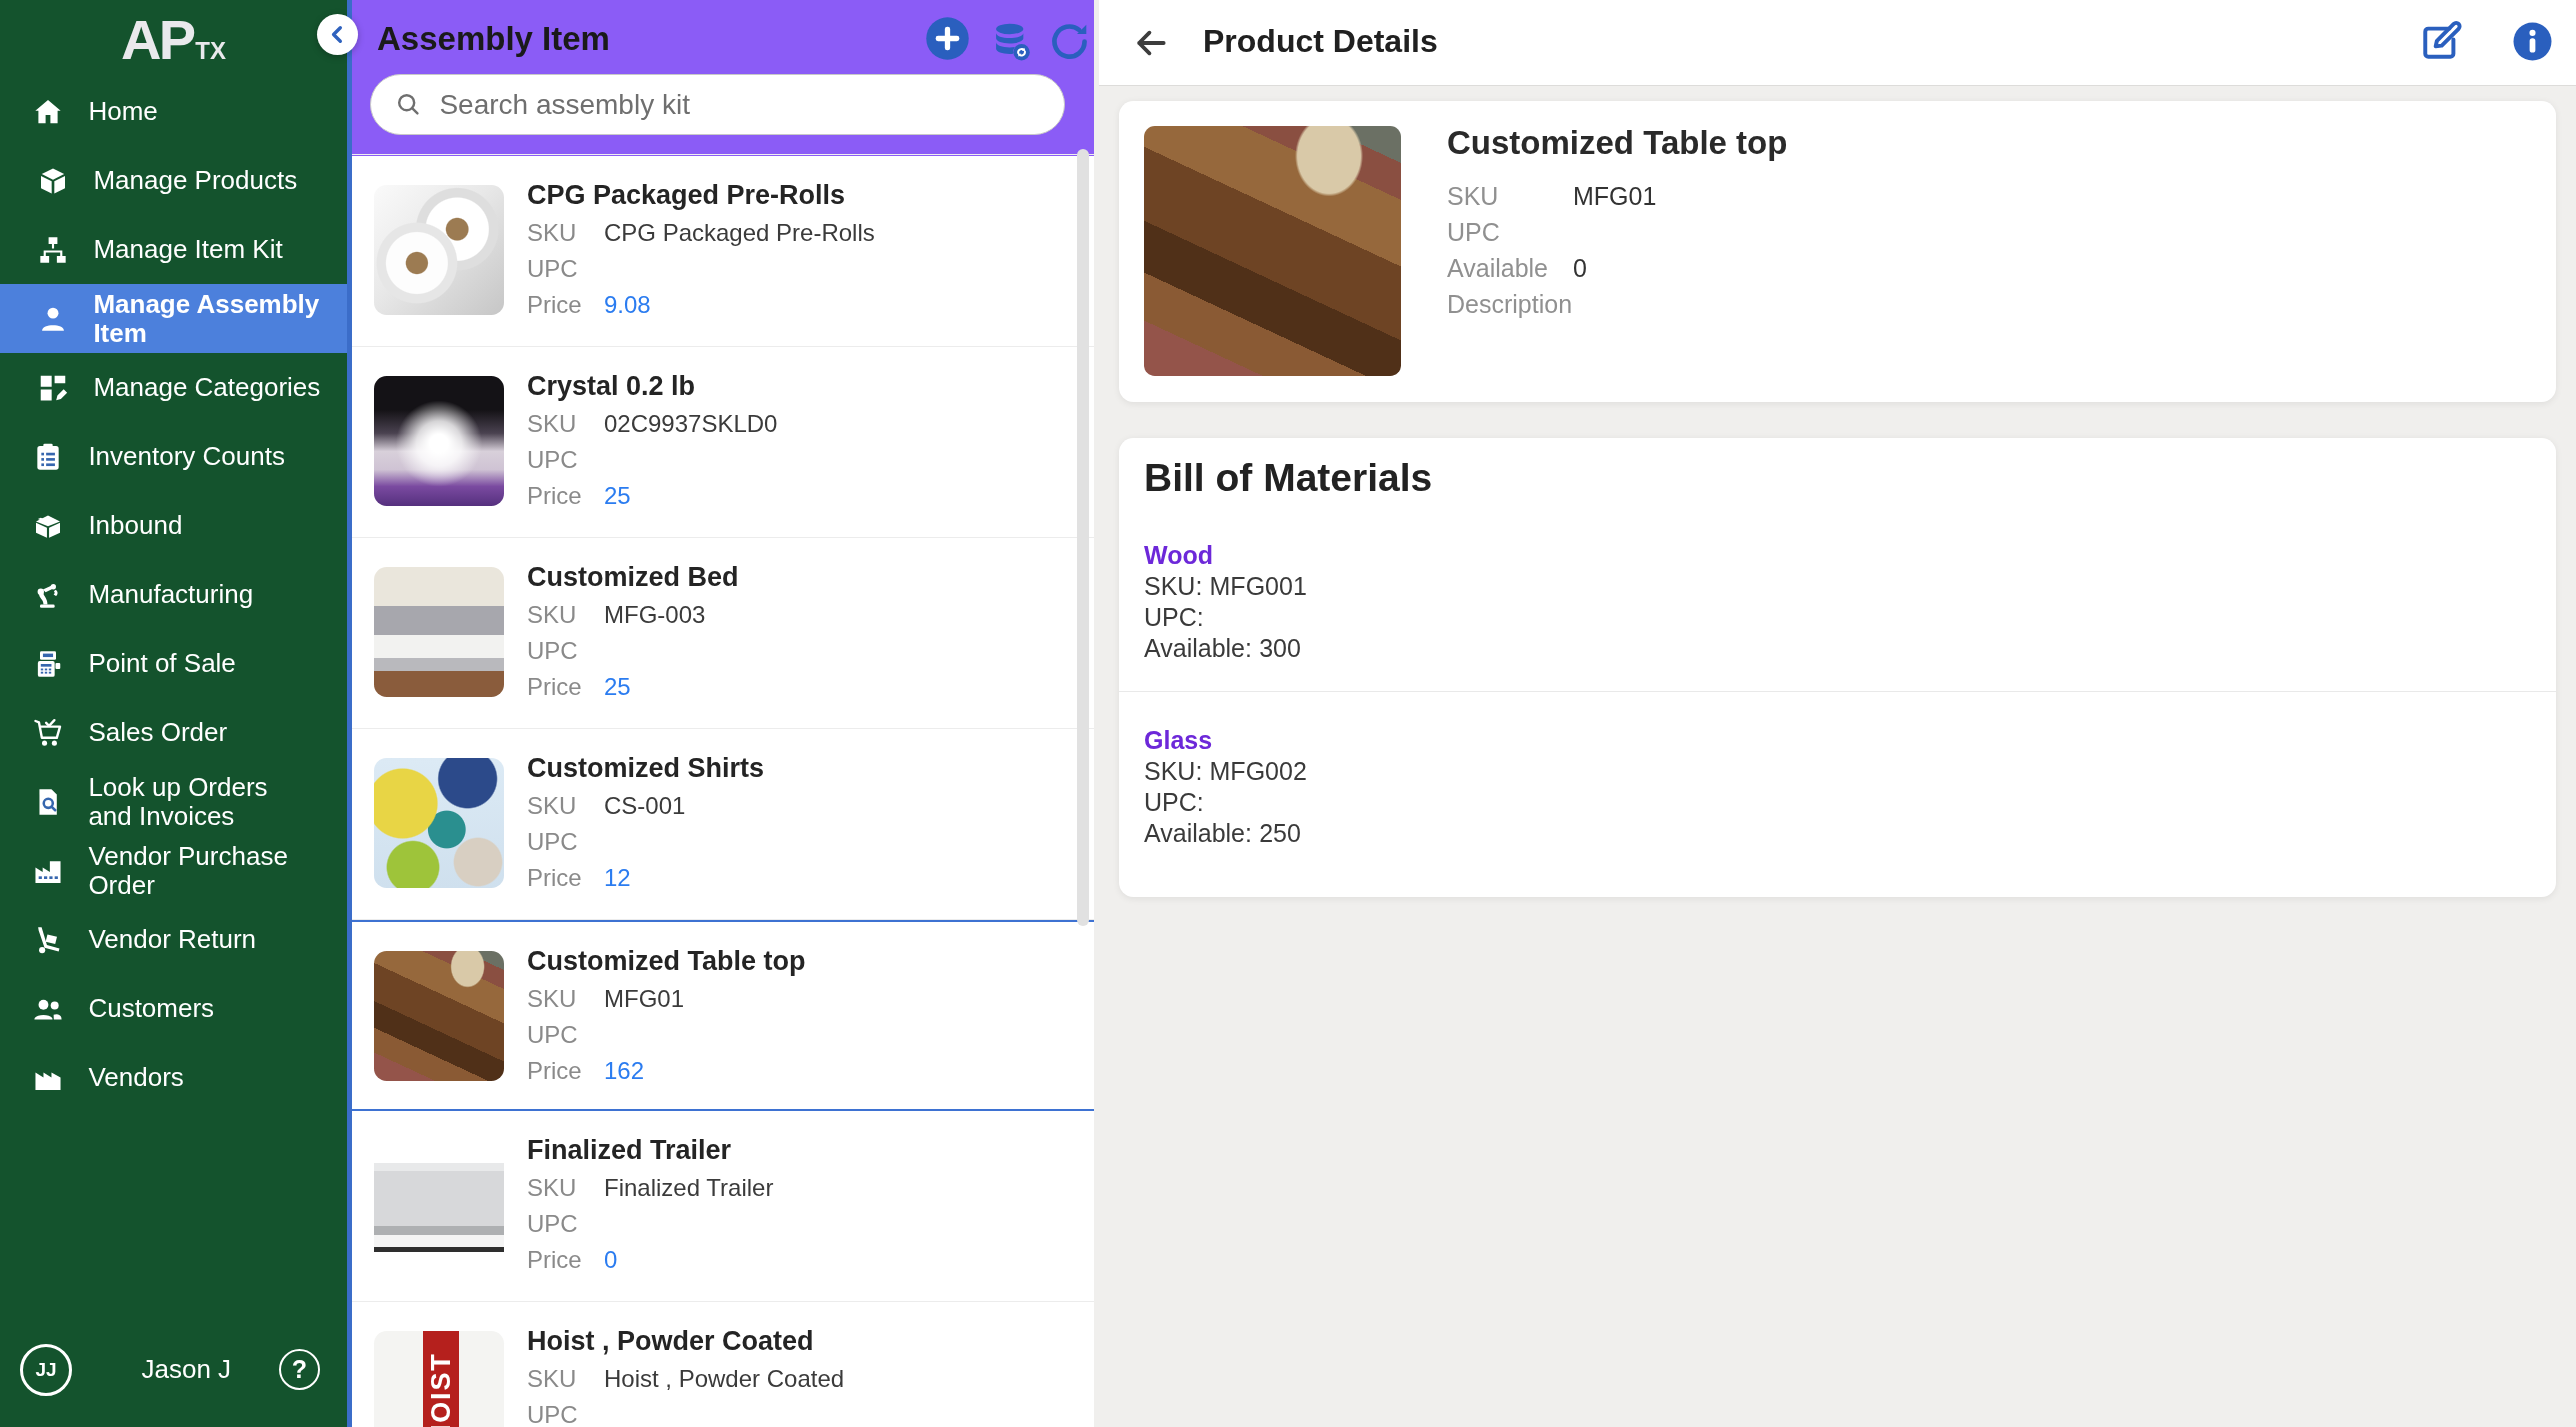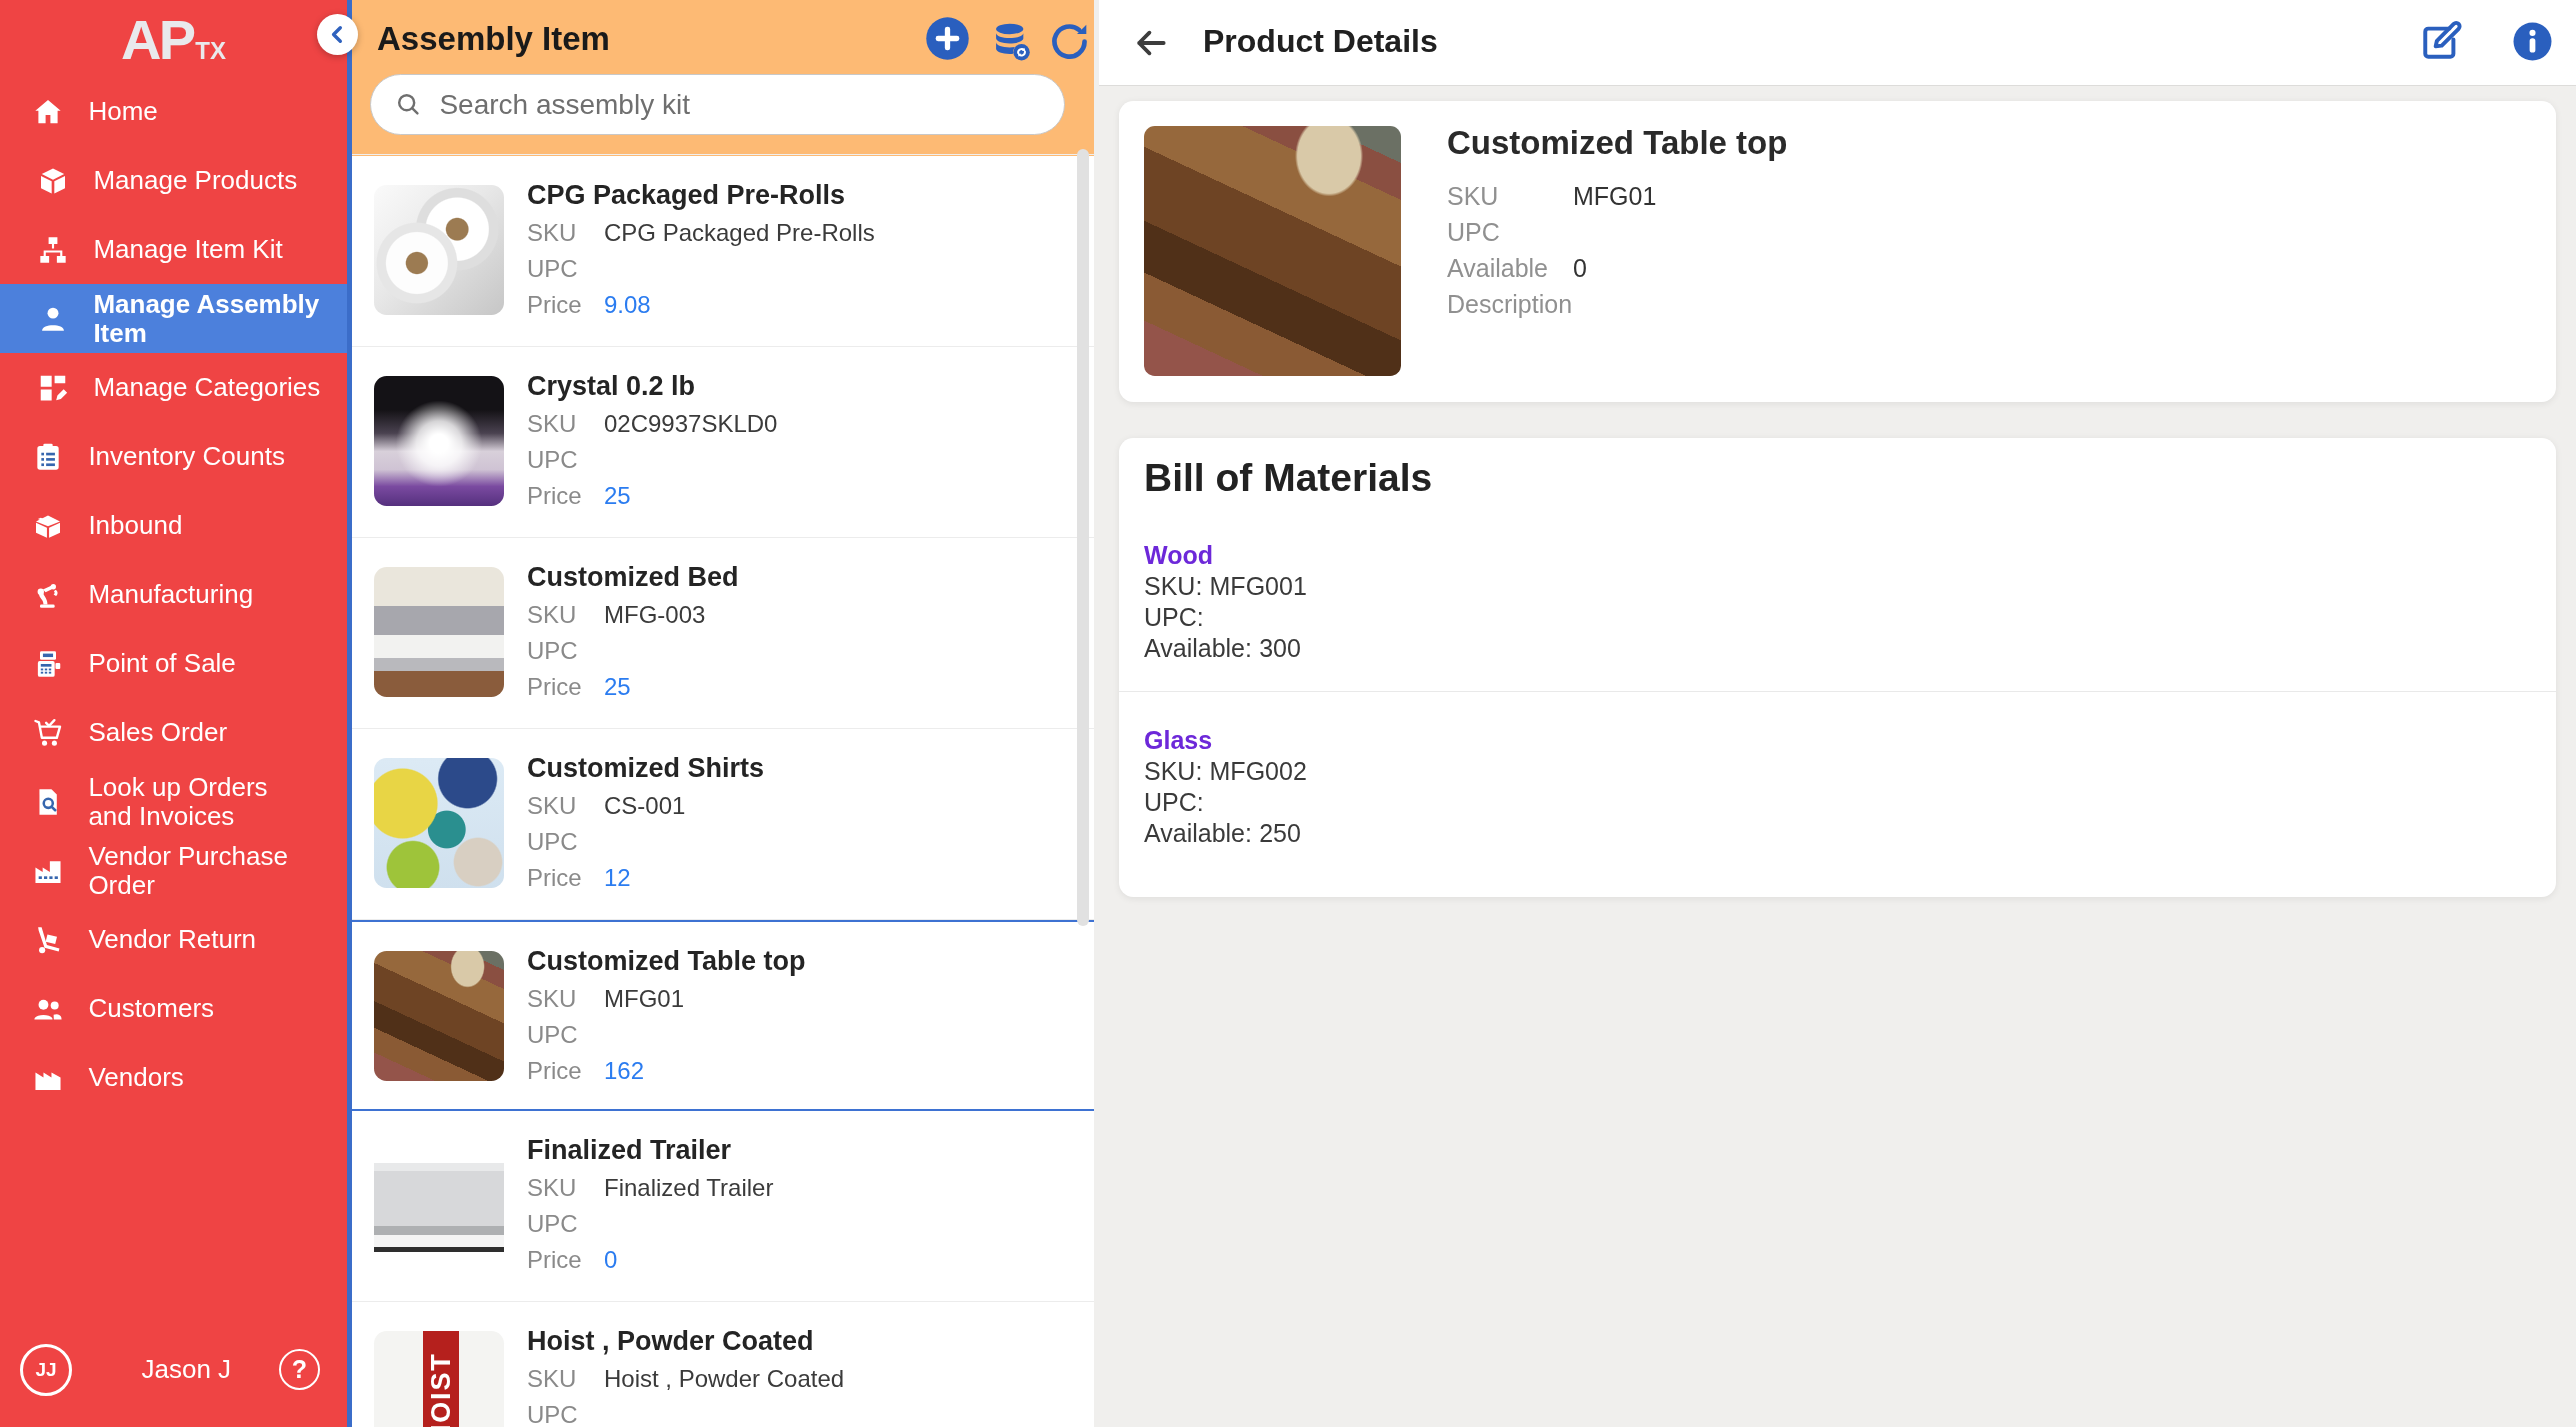--- a/index.html
+++ b/index.html
@@ -1,42 +1,42 @@
 <!DOCTYPE html>
 <html style="font-size:14.4px"><head>
 <meta charset="utf-8">
 <style>
   * { box-sizing: border-box; margin: 0; padding: 0; }
   html,body { background:#fff; }
   body { font-family: "Liberation Sans", sans-serif; }
   #app { position:relative; width:2576px; height:1428px; overflow:hidden; background:#F0EFED; }
 
   
-  #sidebar { position:absolute; left:0; top:0; width:347px; height:1428px; background:#ef4444; color:#fff; }
+  #sidebar { position:absolute; left:0; top:0; width:347px; height:1428px; background:#14532d; color:#fff; }
   .logo-wrap { height:79px; display:flex; align-items:center; justify-content:center; }
   .logo-main { font-size:56px; font-weight:700; letter-spacing:-2.7px; color:#E9E9EC; }
   .logo-sub { font-size:24px; font-weight:700; color:#E9E9EC; margin-left:1.8px; margin-top:23.4px; letter-spacing:0; }
   #collapse-btn { position:absolute; left:317px; top:14.4px; width:41px; height:41px; border-radius:50%;
     background:#fff; box-shadow:0 1.8px 7.2px rgba(0,0,0,.25); display:flex; align-items:center; justify-content:center; z-index:20; }
   .nav { position:absolute; top:77px; left:0; right:0; }
   .nav-item { height:69px; display:flex; align-items:center; cursor:pointer; }
   .nav-item.lvl1 { padding-left:31px; }
   .nav-item.lvl2 { padding-left:36px; }
   .nicon { width:34px; height:34px; flex:0 0 34px; display:flex; align-items:center; justify-content:center; }
   .nicon svg { width:32px; height:32px; }
   .nlabel { margin-left:23.4px; font-size:26px; line-height:29px; max-width:227px; }
   .nav-item.active { background:#4C80DC; }
   .nav-item.active .nlabel { font-weight:700; }
   .user-row { position:absolute; left:0; right:0; bottom:0; height:104px; display:flex; align-items:center; padding:0 27px 12.6px 20px;text-align:center; }
   .avatar { width:52px; height:52px; border:3.2px solid #fff; border-radius:50%; display:flex; align-items:center; justify-content:center; font-size:19px; font-weight:700; }
   .user-name { margin-left:21.6px; font-size:26px; flex:1; }
   .help-btn { width:41px; height:41px; border:2.7px solid #fff; border-radius:50%; display:flex; align-items:center; justify-content:center; font-size:25px; font-weight:700; }
 
   
-  #list-panel { position:absolute; left:347px; top:0; width:747px; height:1428px; background:#fdba74; border-left:5.4px solid #3B6DC9; }
+  #list-panel { position:absolute; left:347px; top:0; width:747px; height:1428px; background:#8b5cf6; border-left:5.4px solid #3B6DC9; }
   .lp-header { position:relative; height:155px; border-bottom:0.9px solid #EFEFEF; }
   .lp-title { position:absolute; left:25px; top:20px; font-size:33px; font-weight:700; color:#1A1A1A; }
   .hicon { position:absolute; top:14.4px; width:49px; height:49px; display:flex; align-items:center; justify-content:center; cursor:pointer; }
   #add-btn { left:571px; }
   #db-btn { left:635px; top:17px; }
   #refresh-btn { left:693px; top:17px; }
   .searchbox { position:absolute; left:18px; top:74px; width:1058px; height:61px; max-width:695px; border:1.8px solid #C8C8C8; border-radius:31px; display:flex; align-items:center; padding-left:23.4px; background:#fff; }
   .searchbox input { border:none; outline:none; font-size:28px; color:#333; margin-left:16px; width:576px; font-family:"Liberation Sans",sans-serif; }
   .searchbox input::placeholder { color:#6F6F6F; opacity:1; }
   .list-body { position:absolute; top:156px; left:0; right:0; bottom:0; overflow:hidden; }

